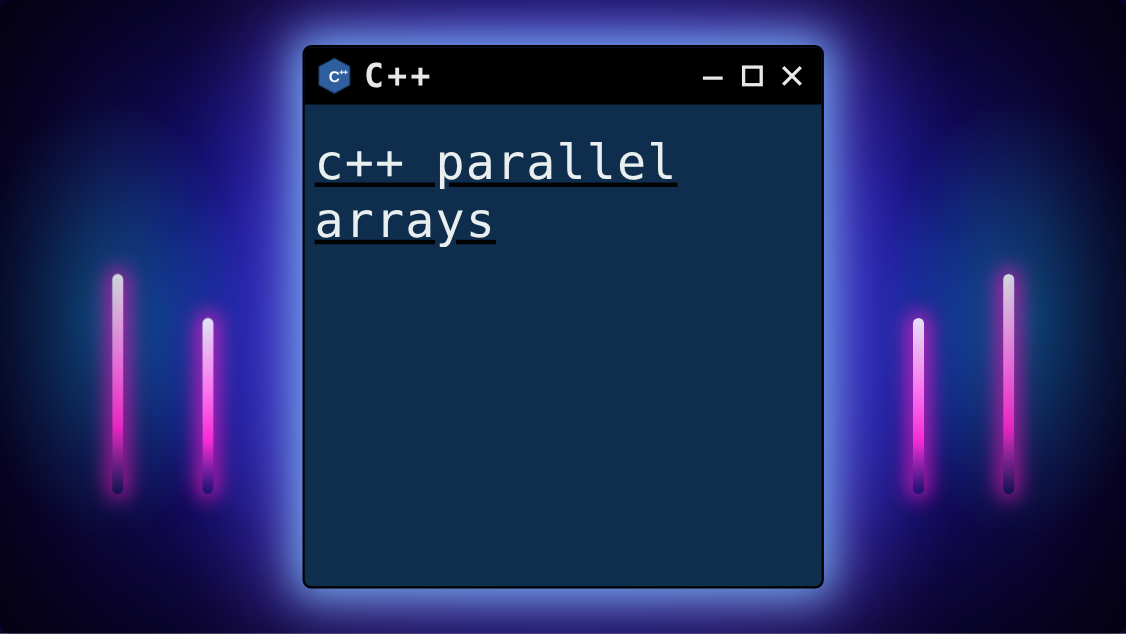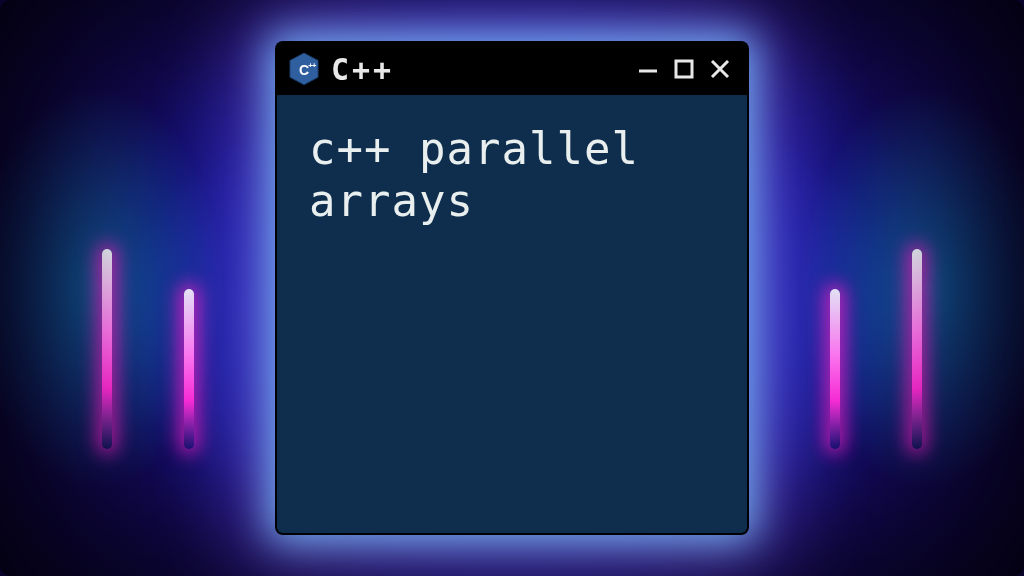--- a/index.html
+++ b/index.html
@@ -79,21 +79,22 @@
     font-weight:700;
     font-size:30px;
     letter-spacing:3px;
     font-family:"Consolas","DejaVu Sans Mono",monospace;
   }
   .win-controls { margin-left:auto; display:flex; align-items:center; gap:10px; }
   .win-btn { width:26px; height:26px; color:#e8e8e8; display:flex; align-items:center; justify-content:center; cursor:pointer; }
   .win-btn svg { width:24px; height:24px; stroke:#e8e8e8; stroke-width:3; fill:none; }
   .client {
     flex:1 1 auto;
-    padding:28px 32px;
+    padding:28px 9px;
+    text-decoration:underline;
   }
   .content-text {
     color:#e9efef;
     font-size:44px;
     line-height:1.18;
     font-family:"DejaVu Sans Mono","Consolas","Menlo",monospace;
     letter-spacing:1px;
     white-space:pre-line;
   }
 </style>

